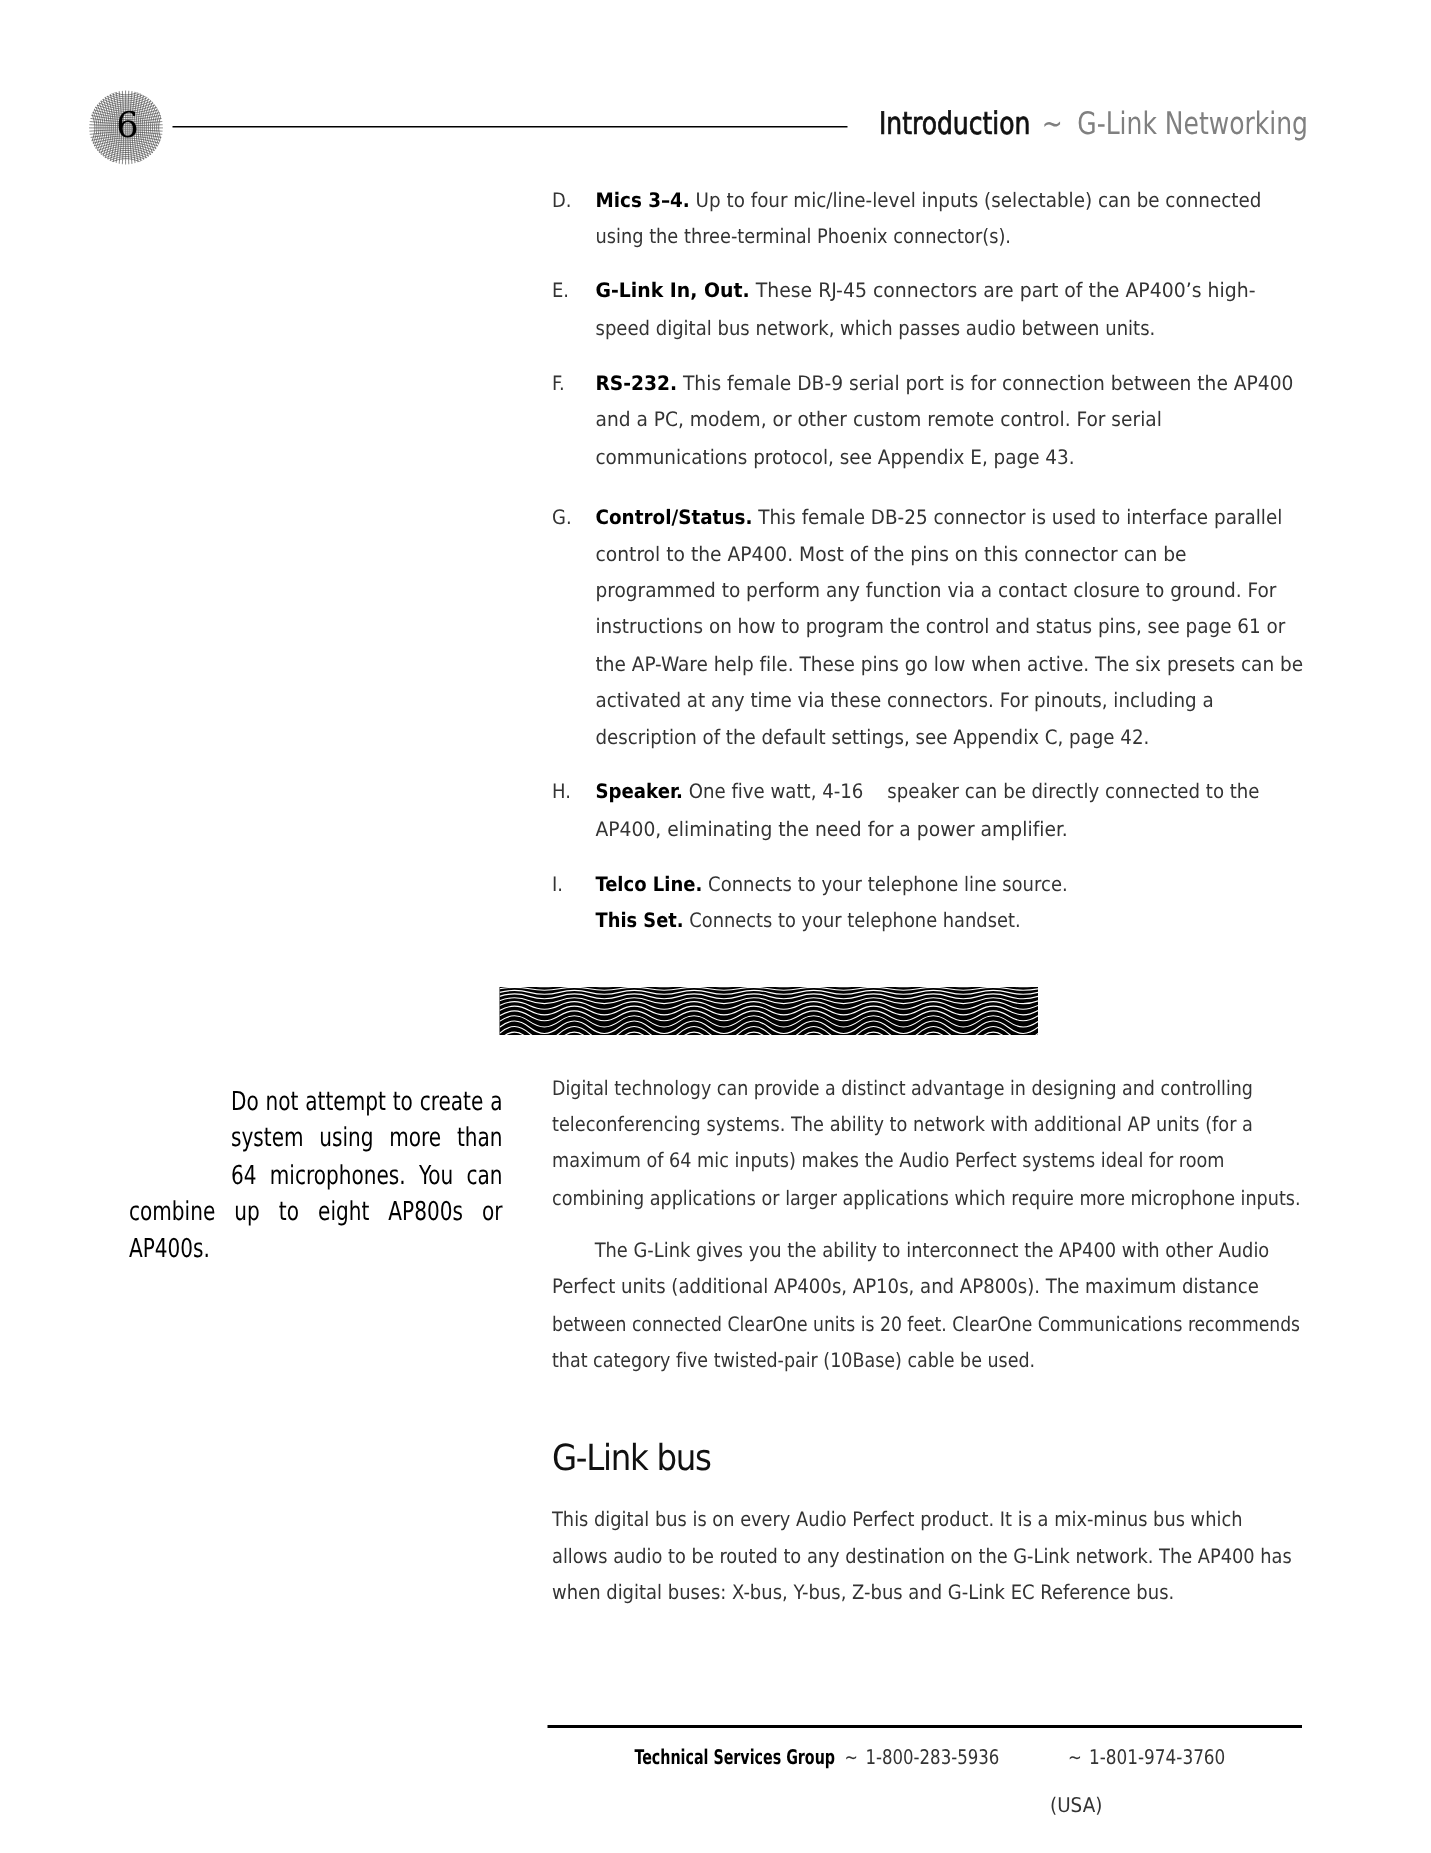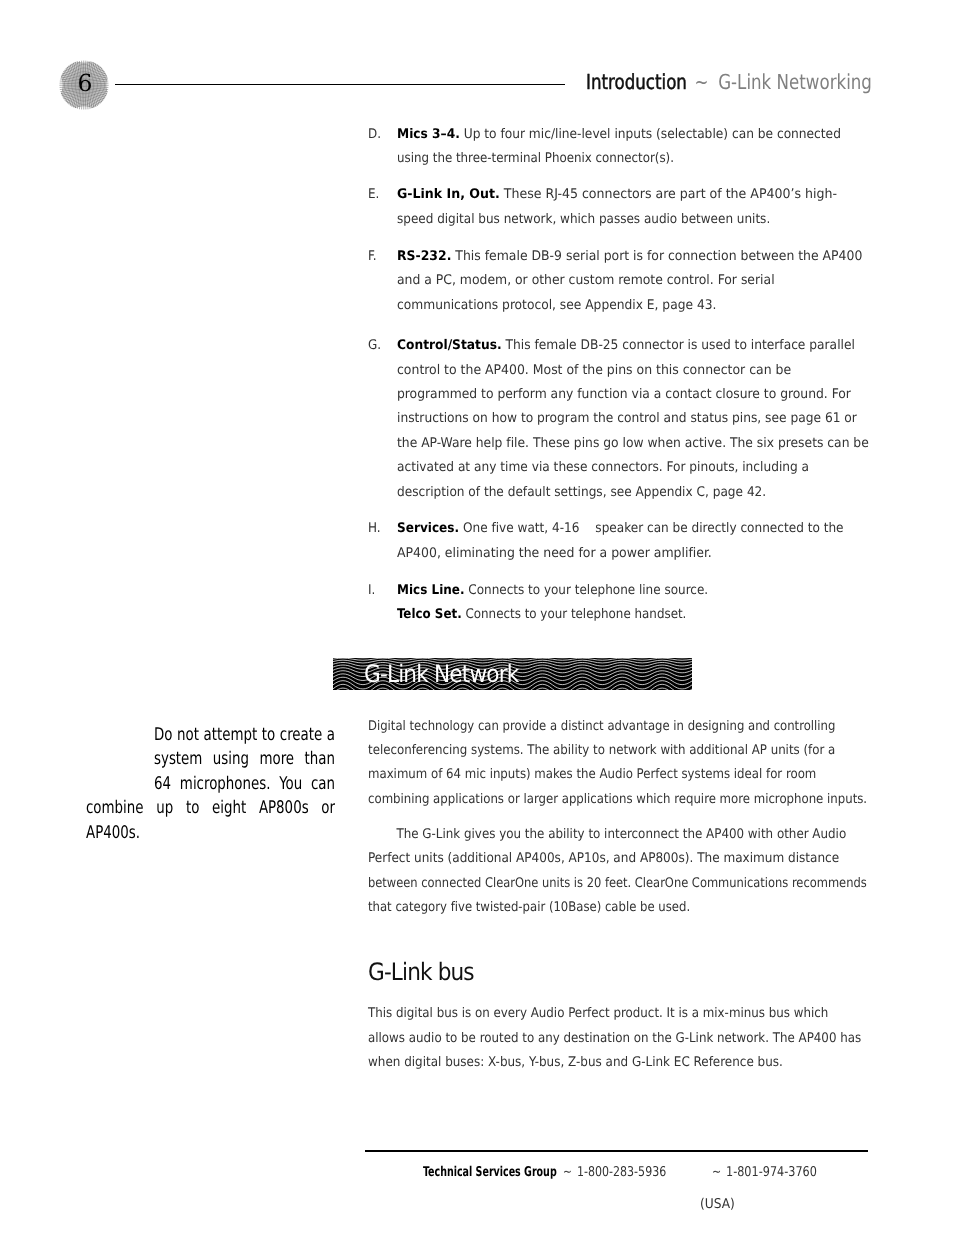--- a/index.html
+++ b/index.html
@@ -138,27 +138,27 @@
         <span class="txt" style="top: 0px; transform: scaleX(1.02417);"><b>Control/Status.</b> This female DB-25 connector is used to interface parallel</span>
         <span class="txt" style="top: 24.45px; transform: scaleX(1.04195);">control to the AP400. Most of the pins on this connector can be</span>
         <span class="txt" style="top: 48.9px; transform: scaleX(1.03251);">programmed to perform any function via a contact closure to ground. For</span>
         <span class="txt" style="top: 73.35px; transform: scaleX(1.02378);">instructions on how to program the control and status pins, see page 61 or</span>
         <span class="txt" style="top: 97.8px; transform: scaleX(1.0308);">the AP-Ware help file. These pins go low when active. The six presets can be</span>
         <span class="txt" style="top: 122.25px; transform: scaleX(1.01879);">activated at any time via these connectors. For pinouts, including a</span>
         <span class="txt" style="top: 146.7px; transform: scaleX(1.01485);">description of the default settings, see Appendix C, page 42.</span>
       </div>
       <div class="lst" style="top: 517.4px;">
         <span class="ltr">H.</span>
-        <span class="txt" style="top: 0px; transform: scaleX(1.01138);"><b>Services.</b> One five watt, 4-16  speaker can be directly connected to the</span>
+        <span class="txt" style="top: 0px; transform: scaleX(1.01138);"><b>Speaker.</b> One five watt, 4-16  speaker can be directly connected to the</span>
         <span class="txt" style="top: 24.45px; transform: scaleX(1.04373);">AP400, eliminating the need for a power amplifier.</span>
       </div>
       <div class="lst" style="top: 578.6px;">
         <span class="ltr">I.</span>
-        <span class="txt" style="top: 0px; transform: scaleX(1.0037);"><b>Mics Line.</b> Connects to your telephone line source.</span>
-        <span class="txt" style="top: 24.45px; transform: scaleX(0.99439);"><b>Telco Set.</b> Connects to your telephone handset.</span>
+        <span class="txt" style="top: 0px; transform: scaleX(1.0037);"><b>Telco Line.</b> Connects to your telephone line source.</span>
+        <span class="txt" style="top: 24.45px; transform: scaleX(0.99439);"><b>This Set.</b> Connects to your telephone handset.</span>
       </div>
     </div>
 
   <div class="banner">
     <div id="bannerwaves"><svg width="359" height="32" viewBox="0 0 359 32">
           <g fill="none" stroke="#ffffff" stroke-width="0.75">
             <path d="M0 -3.40c7.18,-0.32 12.77,-0.32 19.95,0c7.18,0.32 12.77,0.32 19.95,0c7.18,-0.32 12.77,-0.32 19.95,0c7.18,0.32 12.77,0.32 19.95,0c7.18,-0.32 12.77,-0.32 19.95,0c7.18,0.32 12.77,0.32 19.95,0c7.18,-0.32 12.77,-0.32 19.95,0c7.18,0.32 12.77,0.32 19.95,0c7.18,-0.32 12.77,-0.32 19.95,0c7.18,0.32 12.77,0.32 19.95,0c7.18,-0.32 12.77,-0.32 19.95,0c7.18,0.32 12.77,0.32 19.95,0c7.18,-0.32 12.77,-0.32 19.95,0c7.18,0.32 12.77,0.32 19.95,0c7.18,-0.32 12.77,-0.32 19.95,0c7.18,0.32 12.77,0.32 19.95,0c7.18,-0.32 12.77,-0.32 19.95,0c7.18,0.32 12.77,0.32 19.95,0c7.18,-0.32 12.77,-0.32 19.95,0"></path>
             <path d="M0 -2.47c7.18,-0.61 12.77,-0.61 19.95,0c7.18,0.61 12.77,0.61 19.95,0c7.18,-0.61 12.77,-0.61 19.95,0c7.18,0.61 12.77,0.61 19.95,0c7.18,-0.61 12.77,-0.61 19.95,0c7.18,0.61 12.77,0.61 19.95,0c7.18,-0.61 12.77,-0.61 19.95,0c7.18,0.61 12.77,0.61 19.95,0c7.18,-0.61 12.77,-0.61 19.95,0c7.18,0.61 12.77,0.61 19.95,0c7.18,-0.61 12.77,-0.61 19.95,0c7.18,0.61 12.77,0.61 19.95,0c7.18,-0.61 12.77,-0.61 19.95,0c7.18,0.61 12.77,0.61 19.95,0c7.18,-0.61 12.77,-0.61 19.95,0c7.18,0.61 12.77,0.61 19.95,0c7.18,-0.61 12.77,-0.61 19.95,0c7.18,0.61 12.77,0.61 19.95,0c7.18,-0.61 12.77,-0.61 19.95,0"></path>
             <path d="M0 -0.85c7.18,-0.99 12.77,-0.99 19.95,0c7.18,0.99 12.77,0.99 19.95,0c7.18,-0.99 12.77,-0.99 19.95,0c7.18,0.99 12.77,0.99 19.95,0c7.18,-0.99 12.77,-0.99 19.95,0c7.18,0.99 12.77,0.99 19.95,0c7.18,-0.99 12.77,-0.99 19.95,0c7.18,0.99 12.77,0.99 19.95,0c7.18,-0.99 12.77,-0.99 19.95,0c7.18,0.99 12.77,0.99 19.95,0c7.18,-0.99 12.77,-0.99 19.95,0c7.18,0.99 12.77,0.99 19.95,0c7.18,-0.99 12.77,-0.99 19.95,0c7.18,0.99 12.77,0.99 19.95,0c7.18,-0.99 12.77,-0.99 19.95,0c7.18,0.99 12.77,0.99 19.95,0c7.18,-0.99 12.77,-0.99 19.95,0c7.18,0.99 12.77,0.99 19.95,0c7.18,-0.99 12.77,-0.99 19.95,0"></path>
             <path d="M0 1.19c7.18,-1.41 12.77,-1.41 19.95,0c7.18,1.41 12.77,1.41 19.95,0c7.18,-1.41 12.77,-1.41 19.95,0c7.18,1.41 12.77,1.41 19.95,0c7.18,-1.41 12.77,-1.41 19.95,0c7.18,1.41 12.77,1.41 19.95,0c7.18,-1.41 12.77,-1.41 19.95,0c7.18,1.41 12.77,1.41 19.95,0c7.18,-1.41 12.77,-1.41 19.95,0c7.18,1.41 12.77,1.41 19.95,0c7.18,-1.41 12.77,-1.41 19.95,0c7.18,1.41 12.77,1.41 19.95,0c7.18,-1.41 12.77,-1.41 19.95,0c7.18,1.41 12.77,1.41 19.95,0c7.18,-1.41 12.77,-1.41 19.95,0c7.18,1.41 12.77,1.41 19.95,0c7.18,-1.41 12.77,-1.41 19.95,0c7.18,1.41 12.77,1.41 19.95,0c7.18,-1.41 12.77,-1.41 19.95,0"></path>
@@ -167,21 +167,20 @@
             <path d="M0 9.15c7.18,-2.83 12.77,-2.83 19.95,0c7.18,2.83 12.77,2.83 19.95,0c7.18,-2.83 12.77,-2.83 19.95,0c7.18,2.83 12.77,2.83 19.95,0c7.18,-2.83 12.77,-2.83 19.95,0c7.18,2.83 12.77,2.83 19.95,0c7.18,-2.83 12.77,-2.83 19.95,0c7.18,2.83 12.77,2.83 19.95,0c7.18,-2.83 12.77,-2.83 19.95,0c7.18,2.83 12.77,2.83 19.95,0c7.18,-2.83 12.77,-2.83 19.95,0c7.18,2.83 12.77,2.83 19.95,0c7.18,-2.83 12.77,-2.83 19.95,0c7.18,2.83 12.77,2.83 19.95,0c7.18,-2.83 12.77,-2.83 19.95,0c7.18,2.83 12.77,2.83 19.95,0c7.18,-2.83 12.77,-2.83 19.95,0c7.18,2.83 12.77,2.83 19.95,0c7.18,-2.83 12.77,-2.83 19.95,0"></path>
             <path d="M0 12.29c7.18,-3.34 12.77,-3.34 19.95,0c7.18,3.34 12.77,3.34 19.95,0c7.18,-3.34 12.77,-3.34 19.95,0c7.18,3.34 12.77,3.34 19.95,0c7.18,-3.34 12.77,-3.34 19.95,0c7.18,3.34 12.77,3.34 19.95,0c7.18,-3.34 12.77,-3.34 19.95,0c7.18,3.34 12.77,3.34 19.95,0c7.18,-3.34 12.77,-3.34 19.95,0c7.18,3.34 12.77,3.34 19.95,0c7.18,-3.34 12.77,-3.34 19.95,0c7.18,3.34 12.77,3.34 19.95,0c7.18,-3.34 12.77,-3.34 19.95,0c7.18,3.34 12.77,3.34 19.95,0c7.18,-3.34 12.77,-3.34 19.95,0c7.18,3.34 12.77,3.34 19.95,0c7.18,-3.34 12.77,-3.34 19.95,0c7.18,3.34 12.77,3.34 19.95,0c7.18,-3.34 12.77,-3.34 19.95,0"></path>
             <path d="M0 15.64c7.18,-3.87 12.77,-3.87 19.95,0c7.18,3.87 12.77,3.87 19.95,0c7.18,-3.87 12.77,-3.87 19.95,0c7.18,3.87 12.77,3.87 19.95,0c7.18,-3.87 12.77,-3.87 19.95,0c7.18,3.87 12.77,3.87 19.95,0c7.18,-3.87 12.77,-3.87 19.95,0c7.18,3.87 12.77,3.87 19.95,0c7.18,-3.87 12.77,-3.87 19.95,0c7.18,3.87 12.77,3.87 19.95,0c7.18,-3.87 12.77,-3.87 19.95,0c7.18,3.87 12.77,3.87 19.95,0c7.18,-3.87 12.77,-3.87 19.95,0c7.18,3.87 12.77,3.87 19.95,0c7.18,-3.87 12.77,-3.87 19.95,0c7.18,3.87 12.77,3.87 19.95,0c7.18,-3.87 12.77,-3.87 19.95,0c7.18,3.87 12.77,3.87 19.95,0c7.18,-3.87 12.77,-3.87 19.95,0"></path>
             <path d="M0 19.19c7.18,-4.41 12.77,-4.41 19.95,0c7.18,4.41 12.77,4.41 19.95,0c7.18,-4.41 12.77,-4.41 19.95,0c7.18,4.41 12.77,4.41 19.95,0c7.18,-4.41 12.77,-4.41 19.95,0c7.18,4.41 12.77,4.41 19.95,0c7.18,-4.41 12.77,-4.41 19.95,0c7.18,4.41 12.77,4.41 19.95,0c7.18,-4.41 12.77,-4.41 19.95,0c7.18,4.41 12.77,4.41 19.95,0c7.18,-4.41 12.77,-4.41 19.95,0c7.18,4.41 12.77,4.41 19.95,0c7.18,-4.41 12.77,-4.41 19.95,0c7.18,4.41 12.77,4.41 19.95,0c7.18,-4.41 12.77,-4.41 19.95,0c7.18,4.41 12.77,4.41 19.95,0c7.18,-4.41 12.77,-4.41 19.95,0c7.18,4.41 12.77,4.41 19.95,0c7.18,-4.41 12.77,-4.41 19.95,0"></path>
             <path d="M0 22.92c7.18,-4.96 12.77,-4.96 19.95,0c7.18,4.96 12.77,4.96 19.95,0c7.18,-4.96 12.77,-4.96 19.95,0c7.18,4.96 12.77,4.96 19.95,0c7.18,-4.96 12.77,-4.96 19.95,0c7.18,4.96 12.77,4.96 19.95,0c7.18,-4.96 12.77,-4.96 19.95,0c7.18,4.96 12.77,4.96 19.95,0c7.18,-4.96 12.77,-4.96 19.95,0c7.18,4.96 12.77,4.96 19.95,0c7.18,-4.96 12.77,-4.96 19.95,0c7.18,4.96 12.77,4.96 19.95,0c7.18,-4.96 12.77,-4.96 19.95,0c7.18,4.96 12.77,4.96 19.95,0c7.18,-4.96 12.77,-4.96 19.95,0c7.18,4.96 12.77,4.96 19.95,0c7.18,-4.96 12.77,-4.96 19.95,0c7.18,4.96 12.77,4.96 19.95,0c7.18,-4.96 12.77,-4.96 19.95,0"></path>
             <path d="M0 26.82c7.18,-5.52 12.77,-5.52 19.95,0c7.18,5.52 12.77,5.52 19.95,0c7.18,-5.52 12.77,-5.52 19.95,0c7.18,5.52 12.77,5.52 19.95,0c7.18,-5.52 12.77,-5.52 19.95,0c7.18,5.52 12.77,5.52 19.95,0c7.18,-5.52 12.77,-5.52 19.95,0c7.18,5.52 12.77,5.52 19.95,0c7.18,-5.52 12.77,-5.52 19.95,0c7.18,5.52 12.77,5.52 19.95,0c7.18,-5.52 12.77,-5.52 19.95,0c7.18,5.52 12.77,5.52 19.95,0c7.18,-5.52 12.77,-5.52 19.95,0c7.18,5.52 12.77,5.52 19.95,0c7.18,-5.52 12.77,-5.52 19.95,0c7.18,5.52 12.77,5.52 19.95,0c7.18,-5.52 12.77,-5.52 19.95,0c7.18,5.52 12.77,5.52 19.95,0c7.18,-5.52 12.77,-5.52 19.95,0"></path>
             <path d="M0 30.88c7.18,-6.10 12.77,-6.10 19.95,0c7.18,6.10 12.77,6.10 19.95,0c7.18,-6.10 12.77,-6.10 19.95,0c7.18,6.10 12.77,6.10 19.95,0c7.18,-6.10 12.77,-6.10 19.95,0c7.18,6.10 12.77,6.10 19.95,0c7.18,-6.10 12.77,-6.10 19.95,0c7.18,6.10 12.77,6.10 19.95,0c7.18,-6.10 12.77,-6.10 19.95,0c7.18,6.10 12.77,6.10 19.95,0c7.18,-6.10 12.77,-6.10 19.95,0c7.18,6.10 12.77,6.10 19.95,0c7.18,-6.10 12.77,-6.10 19.95,0c7.18,6.10 12.77,6.10 19.95,0c7.18,-6.10 12.77,-6.10 19.95,0c7.18,6.10 12.77,6.10 19.95,0c7.18,-6.10 12.77,-6.10 19.95,0c7.18,6.10 12.77,6.10 19.95,0c7.18,-6.10 12.77,-6.10 19.95,0"></path>
             <path d="M0 35.10c7.18,-6.68 12.77,-6.68 19.95,0c7.18,6.68 12.77,6.68 19.95,0c7.18,-6.68 12.77,-6.68 19.95,0c7.18,6.68 12.77,6.68 19.95,0c7.18,-6.68 12.77,-6.68 19.95,0c7.18,6.68 12.77,6.68 19.95,0c7.18,-6.68 12.77,-6.68 19.95,0c7.18,6.68 12.77,6.68 19.95,0c7.18,-6.68 12.77,-6.68 19.95,0c7.18,6.68 12.77,6.68 19.95,0c7.18,-6.68 12.77,-6.68 19.95,0c7.18,6.68 12.77,6.68 19.95,0c7.18,-6.68 12.77,-6.68 19.95,0c7.18,6.68 12.77,6.68 19.95,0c7.18,-6.68 12.77,-6.68 19.95,0c7.18,6.68 12.77,6.68 19.95,0c7.18,-6.68 12.77,-6.68 19.95,0c7.18,6.68 12.77,6.68 19.95,0c7.18,-6.68 12.77,-6.68 19.95,0"></path>
           </g>
         </svg></div>
-    <div class="label">G-Link Network</div>
   </div>
 
   <div id="side-host">
       <div class="sideline" style="left: 154px; top: 726.6px; width: 211.696px;"><u>Do</u> <u>not</u> <u>attempt</u> <u>to</u> <u>create</u> <u>a</u></div>
       <div class="sideline" style="left: 154px; top: 751.1px; width: 211.696px;"><u>system</u> <u>using</u> <u>more</u> <u>than</u></div>
       <div class="sideline" style="left: 154px; top: 775.6px; width: 211.696px;"><u>64</u> <u>microphones.</u> <u>You</u> <u>can</u></div>
       <div class="sideline" style="left: 86px; top: 800.1px; width: 291.228px;"><u>combine</u> <u>up</u> <u>to</u> <u>eight</u> <u>AP800s</u> <u>or</u></div>
       <div class="sideline last" style="left: 86px; top: 824.6px; width: 291.228px;"><u>AP400s.</u></div>
     </div>
   <div id="para-host">

